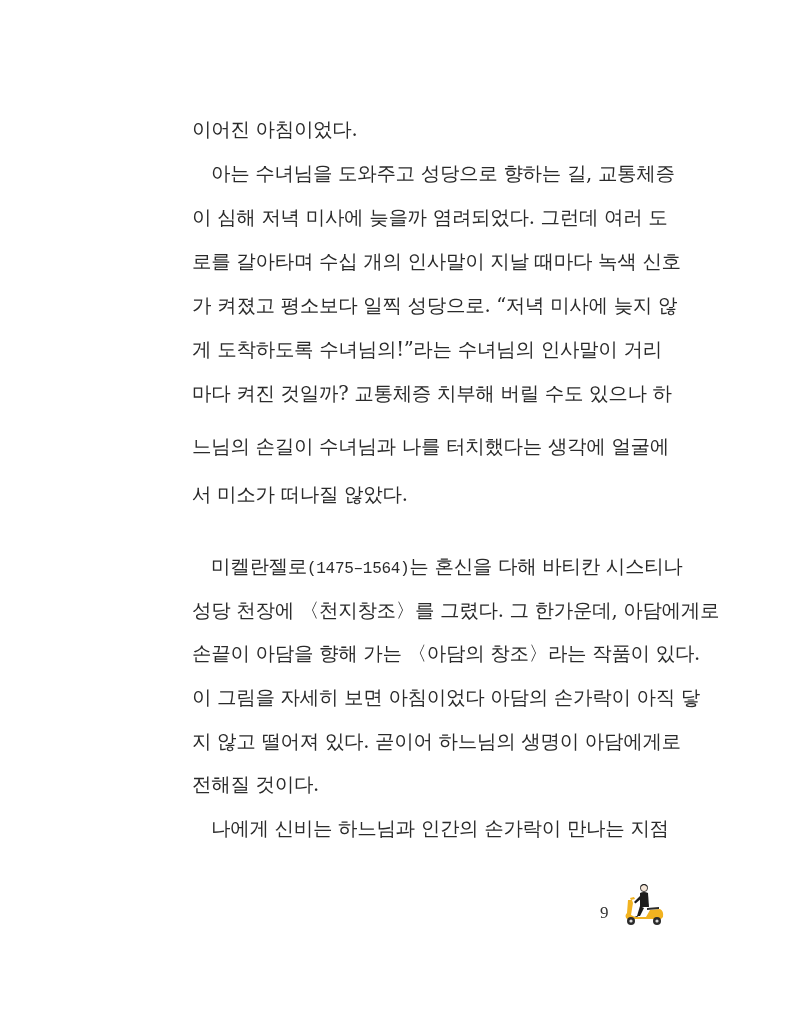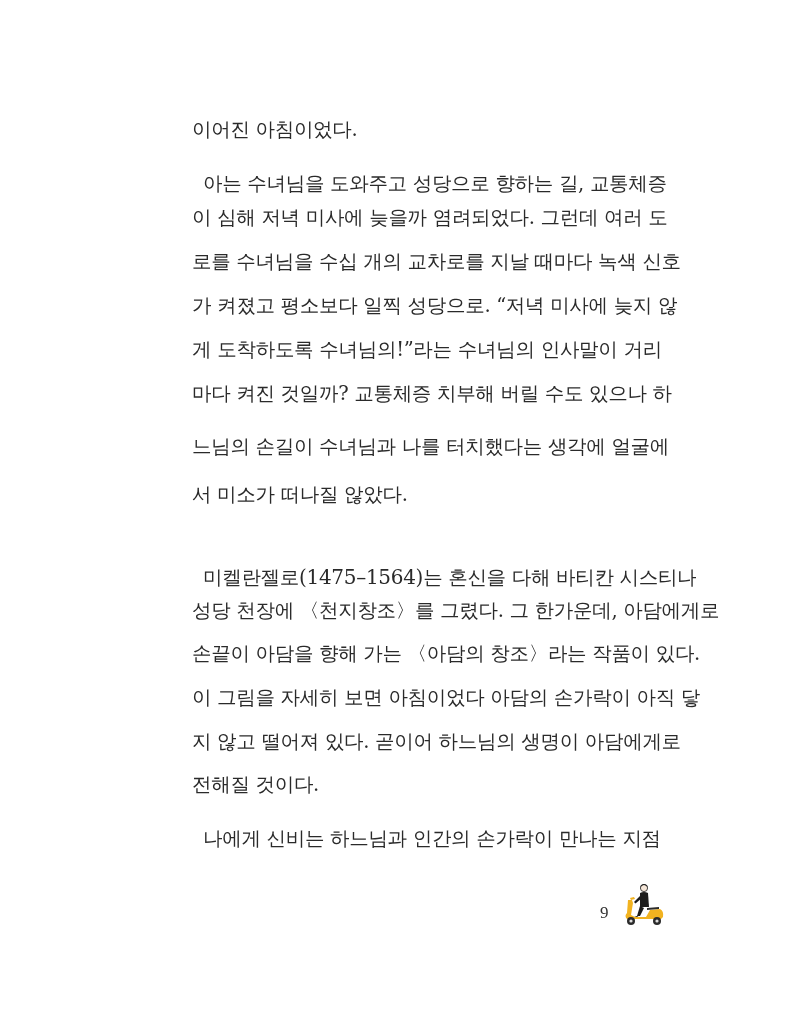--- a/index.html
+++ b/index.html
@@ -9,40 +9,40 @@
     position: absolute; left: 192px; width: 470px;
     font-family: "DejaVu Serif", "Liberation Serif", serif;
     font-size: 19.5px; color: #2a2a2a;
   }
   .line {
     position: absolute; left: 0; width: 470px; height: 30px; line-height: 30px;
     white-space: nowrap; text-align: justify; text-align-last: justify;
     letter-spacing: -0.3px;
   }
   .line.last { text-align: left; text-align-last: left; }
-  .line.indent { left: 11px; width: 451px; margin-top: 10px; }
-  .small-num { font-size: 20px; }
+  .line.indent { left: 19px; width: 451px; }
+  .small-num { font-size: 16px; font-family: Liberation Mono, monospace; }
   .page-number {
     position: absolute; left: 600px; top: 903px;
     font-family: "Liberation Serif", "DejaVu Serif", serif;
     font-size: 17px; color: #333;
   }
   .scooter { position: absolute; left: 620px; top: 883px; width: 46px; height: 44px; }
 </style>
 </head>
 <body>
 
 <div class="page">
   <div class="text-block">
 
     <div class="line last" style="top:115px">이어진 아침이었다.</div>
 
     <div class="line indent" style="top:159px">아는 수녀님을 도와주고 성당으로 향하는 길, 교통체증</div>
     <div class="line" style="top:203px">이 심해 저녁 미사에 늦을까 염려되었다. 그런데 여러 도</div>
-    <div class="line" style="top:247px">로를 수녀님을 수십 개의 교차로를 지날 때마다 녹색 신호</div>
+    <div class="line" style="top:247px">로를 갈아타며 수십 개의 인사말이 지날 때마다 녹색 신호</div>
     <div class="line" style="top:291px">가 켜졌고 평소보다 일찍 성당으로. “저녁 미사에 늦지 않</div>
     <div class="line" style="top:335px">게 도착하도록 수녀님의!”라는 수녀님의 인사말이 거리</div>
     <div class="line" style="top:379px">마다 켜진 것일까? 교통체증 치부해 버릴 수도 있으나 하</div>
     <div class="line" style="top:432px">느님의 손길이 수녀님과 나를 터치했다는 생각에 얼굴에</div>
     <div class="line last" style="top:480px">서 미소가 떠나질 않았다.</div>
 
     <div class="line indent" style="top:552px">
       <span>미켈란젤로</span><span class="small-num">(1475–1564)</span><span>는 혼신을 다해 바티칸 시스티나</span>
     </div>
     <div class="line" style="top:596px">성당 천장에 〈천지창조〉를 그렸다. 그 한가운데, 아담에게로</div>

